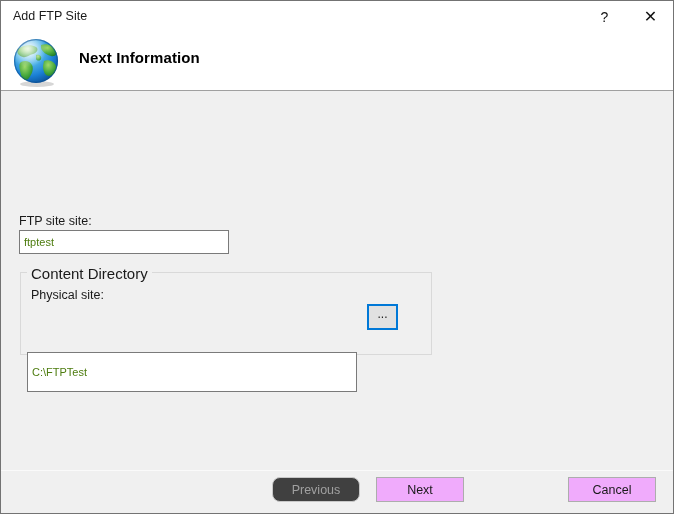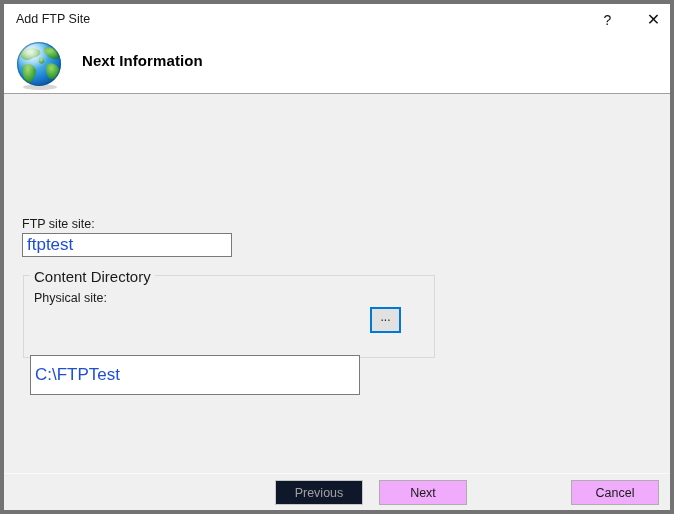--- a/index.html
+++ b/index.html
@@ -11,21 +11,21 @@
     font-family: "Liberation Sans", sans-serif;
     -webkit-font-smoothing: antialiased;
   }
 
   #dialog {
     position: relative;
     width: 674px;
     height: 514px;
     box-sizing: border-box;
     background: #f0f0f0;
-    border: 4px solid #737373;
+    border: 1px solid #737373;
     overflow: hidden;
   }
 
   
   .titlebar {
     position: absolute;
     left: 0;
     top: 0;
     width: 674px;
     height: 31px;
@@ -103,22 +103,22 @@
     color: #1a1a1a;
     white-space: nowrap;
   }
 
   .text-input {
     position: absolute;
     box-sizing: border-box;
     border: 1px solid #7a7a7a;
     background: #ffffff;
     font-family: "Liberation Sans", sans-serif;
-    font-size: 17px;
-    color: #1d4ed8;
+    font-size: 11px;
+    color: #4d7c0f;
     padding: 0 2px 0 4px;
     outline: none;
   }
 
   
   #ftp-name-label { left: 18px; top: 122px; }
   #ftp-name-input { left: 18px; top: 138px; width: 210px; height: 24px; }
 
   
   .groupbox {
@@ -181,22 +181,23 @@
     background: #f0abfc;
     border: 1px solid #adadad;
     font-family: "Liberation Sans", sans-serif;
     font-size: 12.5px;
     color: #1a1a1a;
     cursor: default;
     padding: 0;
   }
   .dlg-btn:disabled {
     color: #a0a0a0;
-    background: #0f172a;
+    background: #404040;
     border-color: #c8c8c8;
+    border-radius: 8px;
   }
   #btn-previous { left: 271px; }
   #btn-next     { left: 375px; }
   #btn-finish   { left: 471px; }
   #btn-cancel   { left: 567px; }
 </style>
 </head>
 <body>
 
 <div id="dialog">

